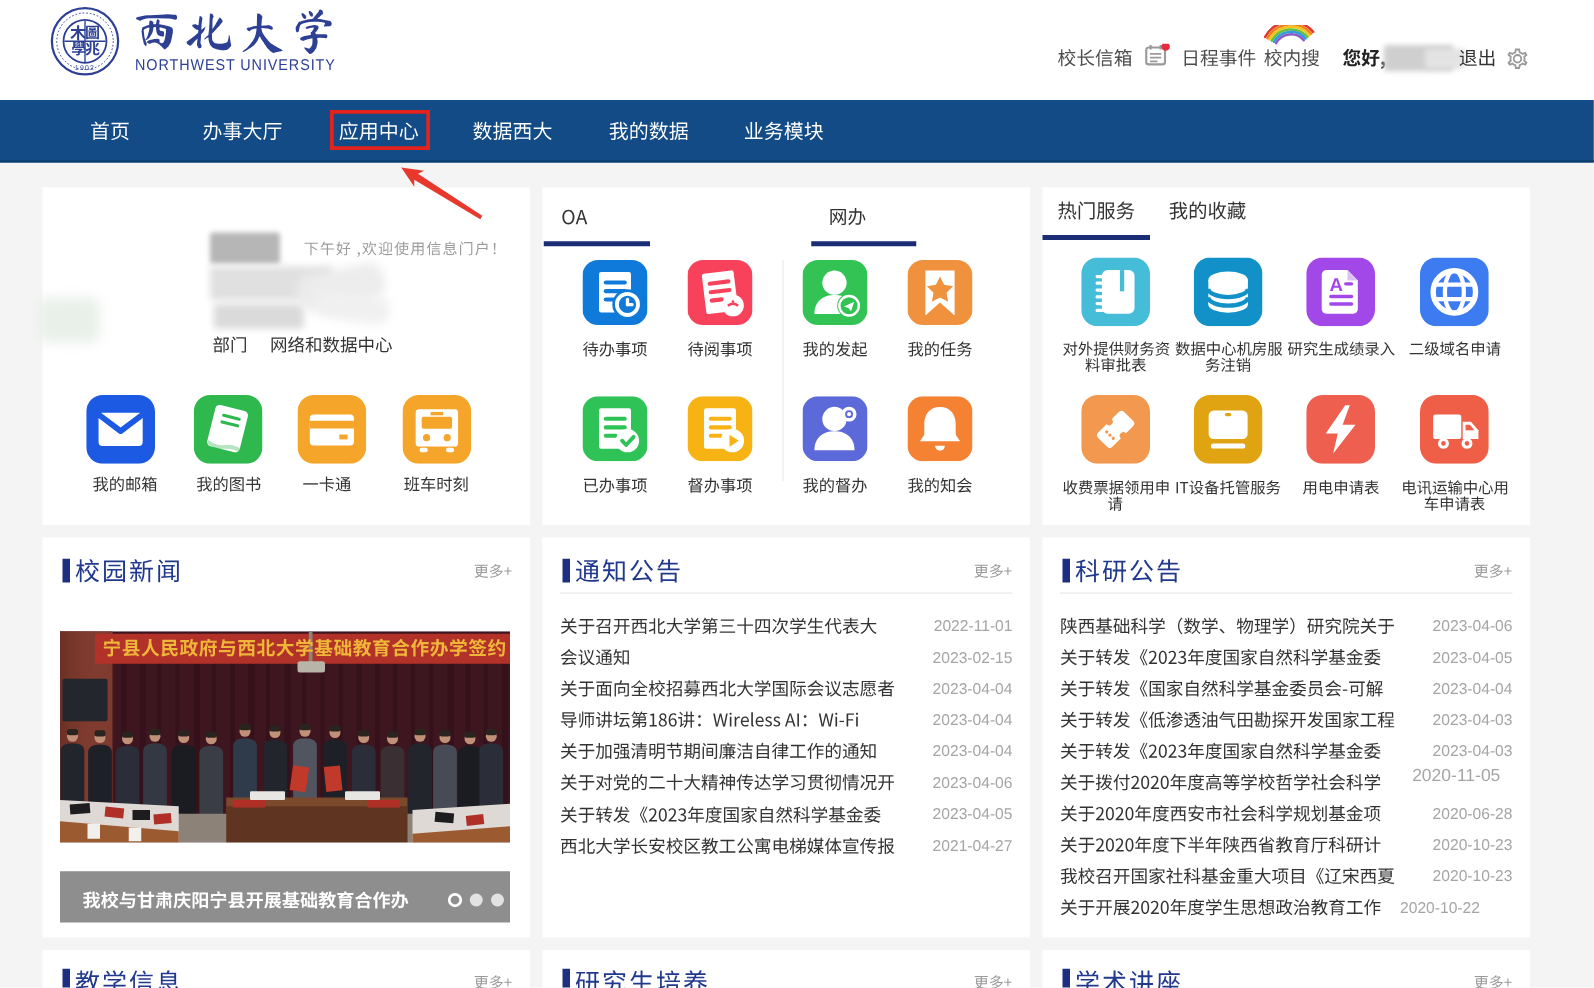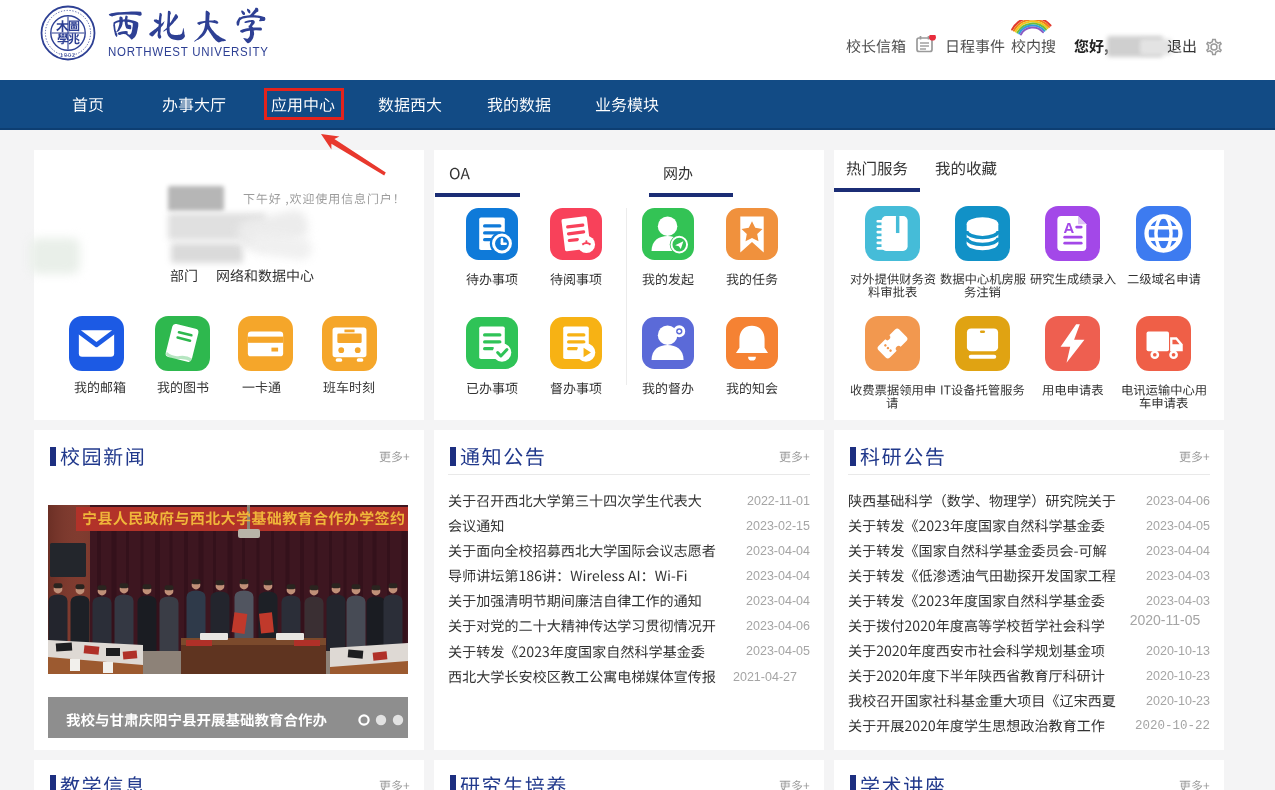--- a/index.html
+++ b/index.html
@@ -1181,21 +1181,21 @@
         <use href="#gr23507" x="11000"></use>
         <use href="#gr30005" x="12000"></use>
         <use href="#gr26799" x="13000"></use>
         <use href="#gr23186" x="14000"></use>
         <use href="#gr20307" x="15000"></use>
         <use href="#gr23459" x="16000"></use>
         <use href="#gr20256" x="17000"></use>
         <use href="#gr25253" x="18000"></use>
       </g>
     </svg>
-    <div style="position:absolute;left:720px;top:669.5px;width:90px;text-align:center;font-family:'Liberation Sans',sans-serif;font-size:12.5px;color:#a5a5a5">2021-04-27</div>
+    <div style="position:absolute;left:720px;top:669.5px;width:90px;text-align:right;font-family:'Liberation Sans',sans-serif;font-size:12.5px;color:#a5a5a5">2021-04-27</div>
     <svg style="position:absolute;left:848.0px;top:493.9px;overflow:visible" width="267.9" height="16.2" fill="#333">
       <g transform="translate(0,12.1) scale(0.014100,-0.014100)">
         <use href="#gr38485"></use>
         <use href="#gr35199" x="1000"></use>
         <use href="#gr22522" x="2000"></use>
         <use href="#gr30784" x="3000"></use>
         <use href="#gr31185" x="4000"></use>
         <use href="#gr23398" x="5000"></use>
         <use href="#gr65288" x="6000"></use>
         <use href="#gr25968" x="7000"></use>
@@ -1353,21 +1353,21 @@
         <use href="#gr20250" x="10220"></use>
         <use href="#gr31185" x="11220"></use>
         <use href="#gr23398" x="12220"></use>
         <use href="#gr35268" x="13220"></use>
         <use href="#gr21010" x="14220"></use>
         <use href="#gr22522" x="15220"></use>
         <use href="#gr37329" x="16220"></use>
         <use href="#gr39033" x="17220"></use>
       </g>
     </svg>
-    <div style="position:absolute;left:1120px;top:643.8px;width:90px;text-align:right;font-family:'Liberation Sans',sans-serif;font-size:12.5px;color:#a5a5a5">2020-10-13</div>
+    <div style="position:absolute;left:1120px;top:643.8px;width:90px;text-align:right;font-family:'Liberation Sans',sans-serif;font-size:12.5px;color:#a5a5a5">2020-06-28</div>
     <svg style="position:absolute;left:848.0px;top:668.9px;overflow:visible" width="256.9" height="16.2" fill="#333">
       <g transform="translate(0,12.1) scale(0.014100,-0.014100)">
         <use href="#gr20851"></use>
         <use href="#gr20110" x="1000"></use>
         <use href="#gr50" x="2000"></use>
         <use href="#gr48" x="2555"></use>
         <use href="#gr50" x="3110"></use>
         <use href="#gr48" x="3665"></use>
         <use href="#gr24180" x="4220"></use>
         <use href="#gr24230" x="5220"></use>
@@ -1427,21 +1427,21 @@
         <use href="#gr24605" x="10220"></use>
         <use href="#gr24819" x="11220"></use>
         <use href="#gr25919" x="12220"></use>
         <use href="#gr27835" x="13220"></use>
         <use href="#gr25945" x="14220"></use>
         <use href="#gr32946" x="15220"></use>
         <use href="#gr24037" x="16220"></use>
         <use href="#gr20316" x="17220"></use>
       </g>
     </svg>
-    <div style="position:absolute;left:1120px;top:718.8px;width:90px;text-align:right;font-family:Liberation Mono, monospace;font-size:12.5px;color:#a5a5a5">2020-10-22</div>
+    <div style="position:absolute;left:1120px;top:718.8px;width:90px;text-align:left;font-family:Liberation Sans, sans-serif;font-size:12.5px;color:#a5a5a5">2020-10-22</div>
     <div style="position:absolute;left:50px;top:775px;width:5.5px;height:15px;background:#1d2f80"></div>
     <svg style="position:absolute;left:60.0px;top:775.9px;overflow:visible" width="86.4" height="23.0" fill="#21398c">
       <g transform="translate(0,17.2) scale(0.020000,-0.020000)">
         <use href="#gr25945"></use>
         <use href="#gr23398" x="1080"></use>
         <use href="#gr20449" x="2160"></use>
         <use href="#gr24687" x="3240"></use>
       </g>
     </svg>
     <svg style="position:absolute;left:379.3px;top:779.9px;overflow:visible" width="30.7" height="13.8" fill="#999999">

